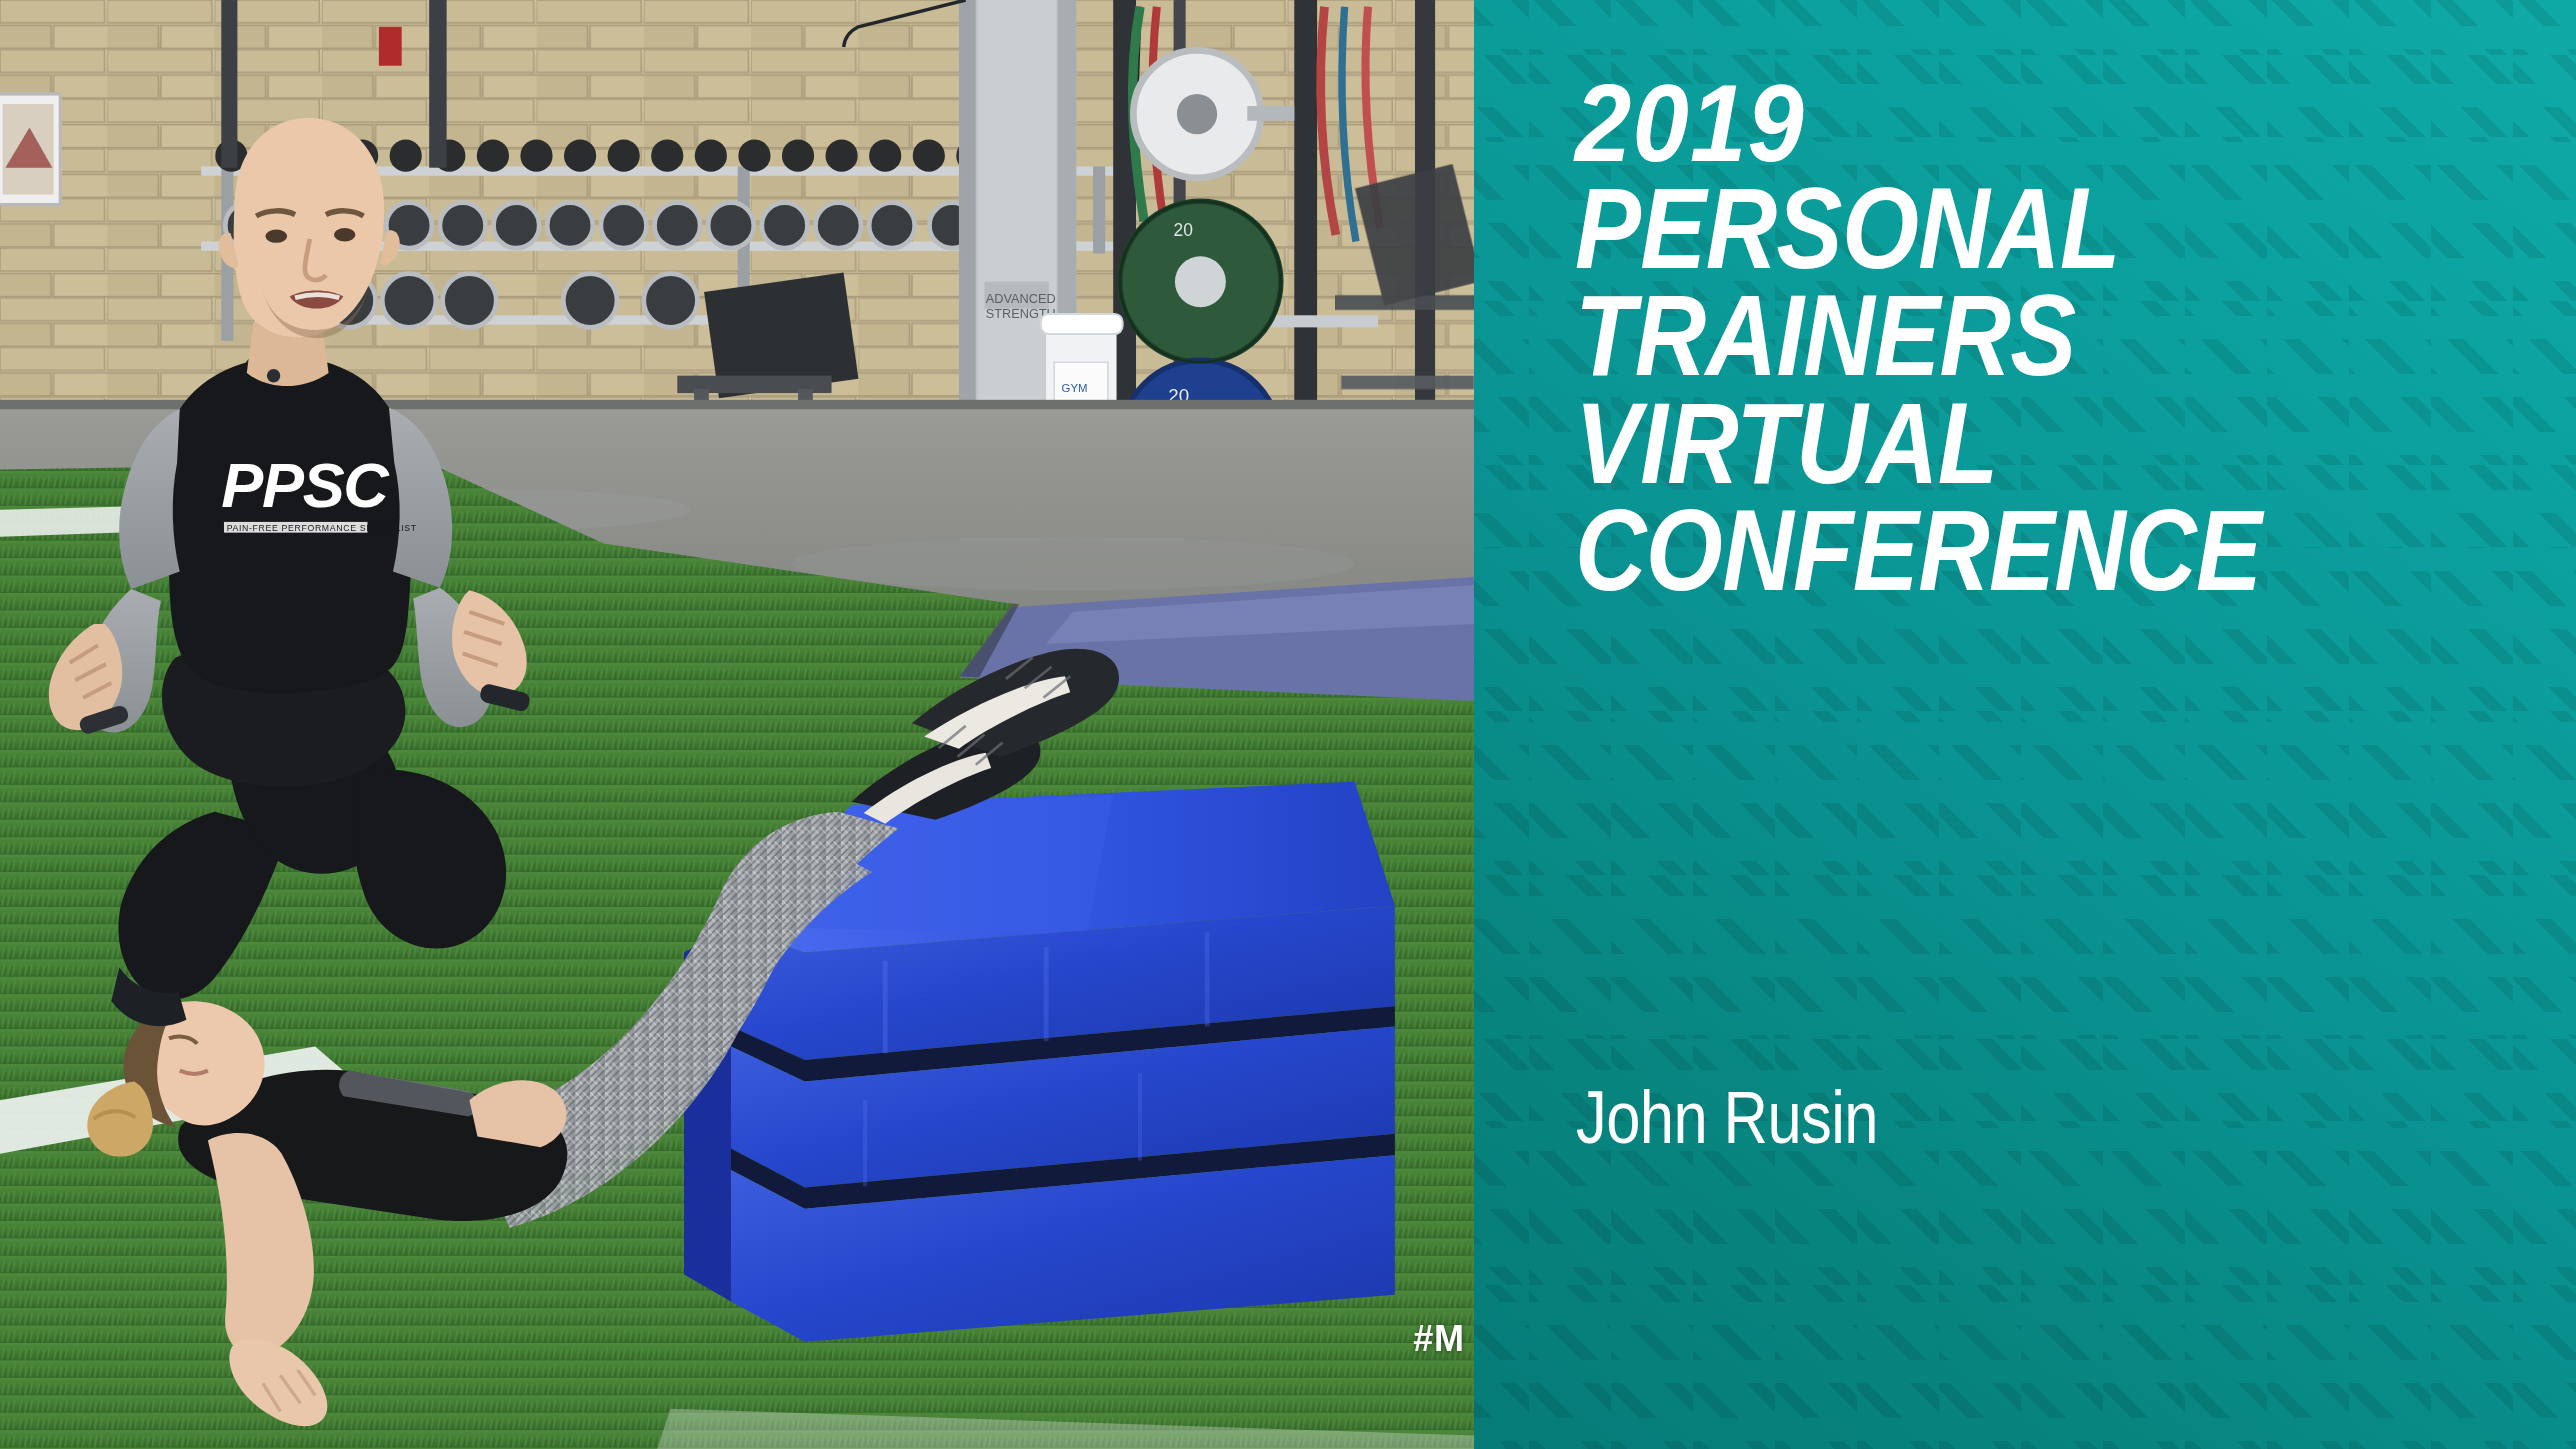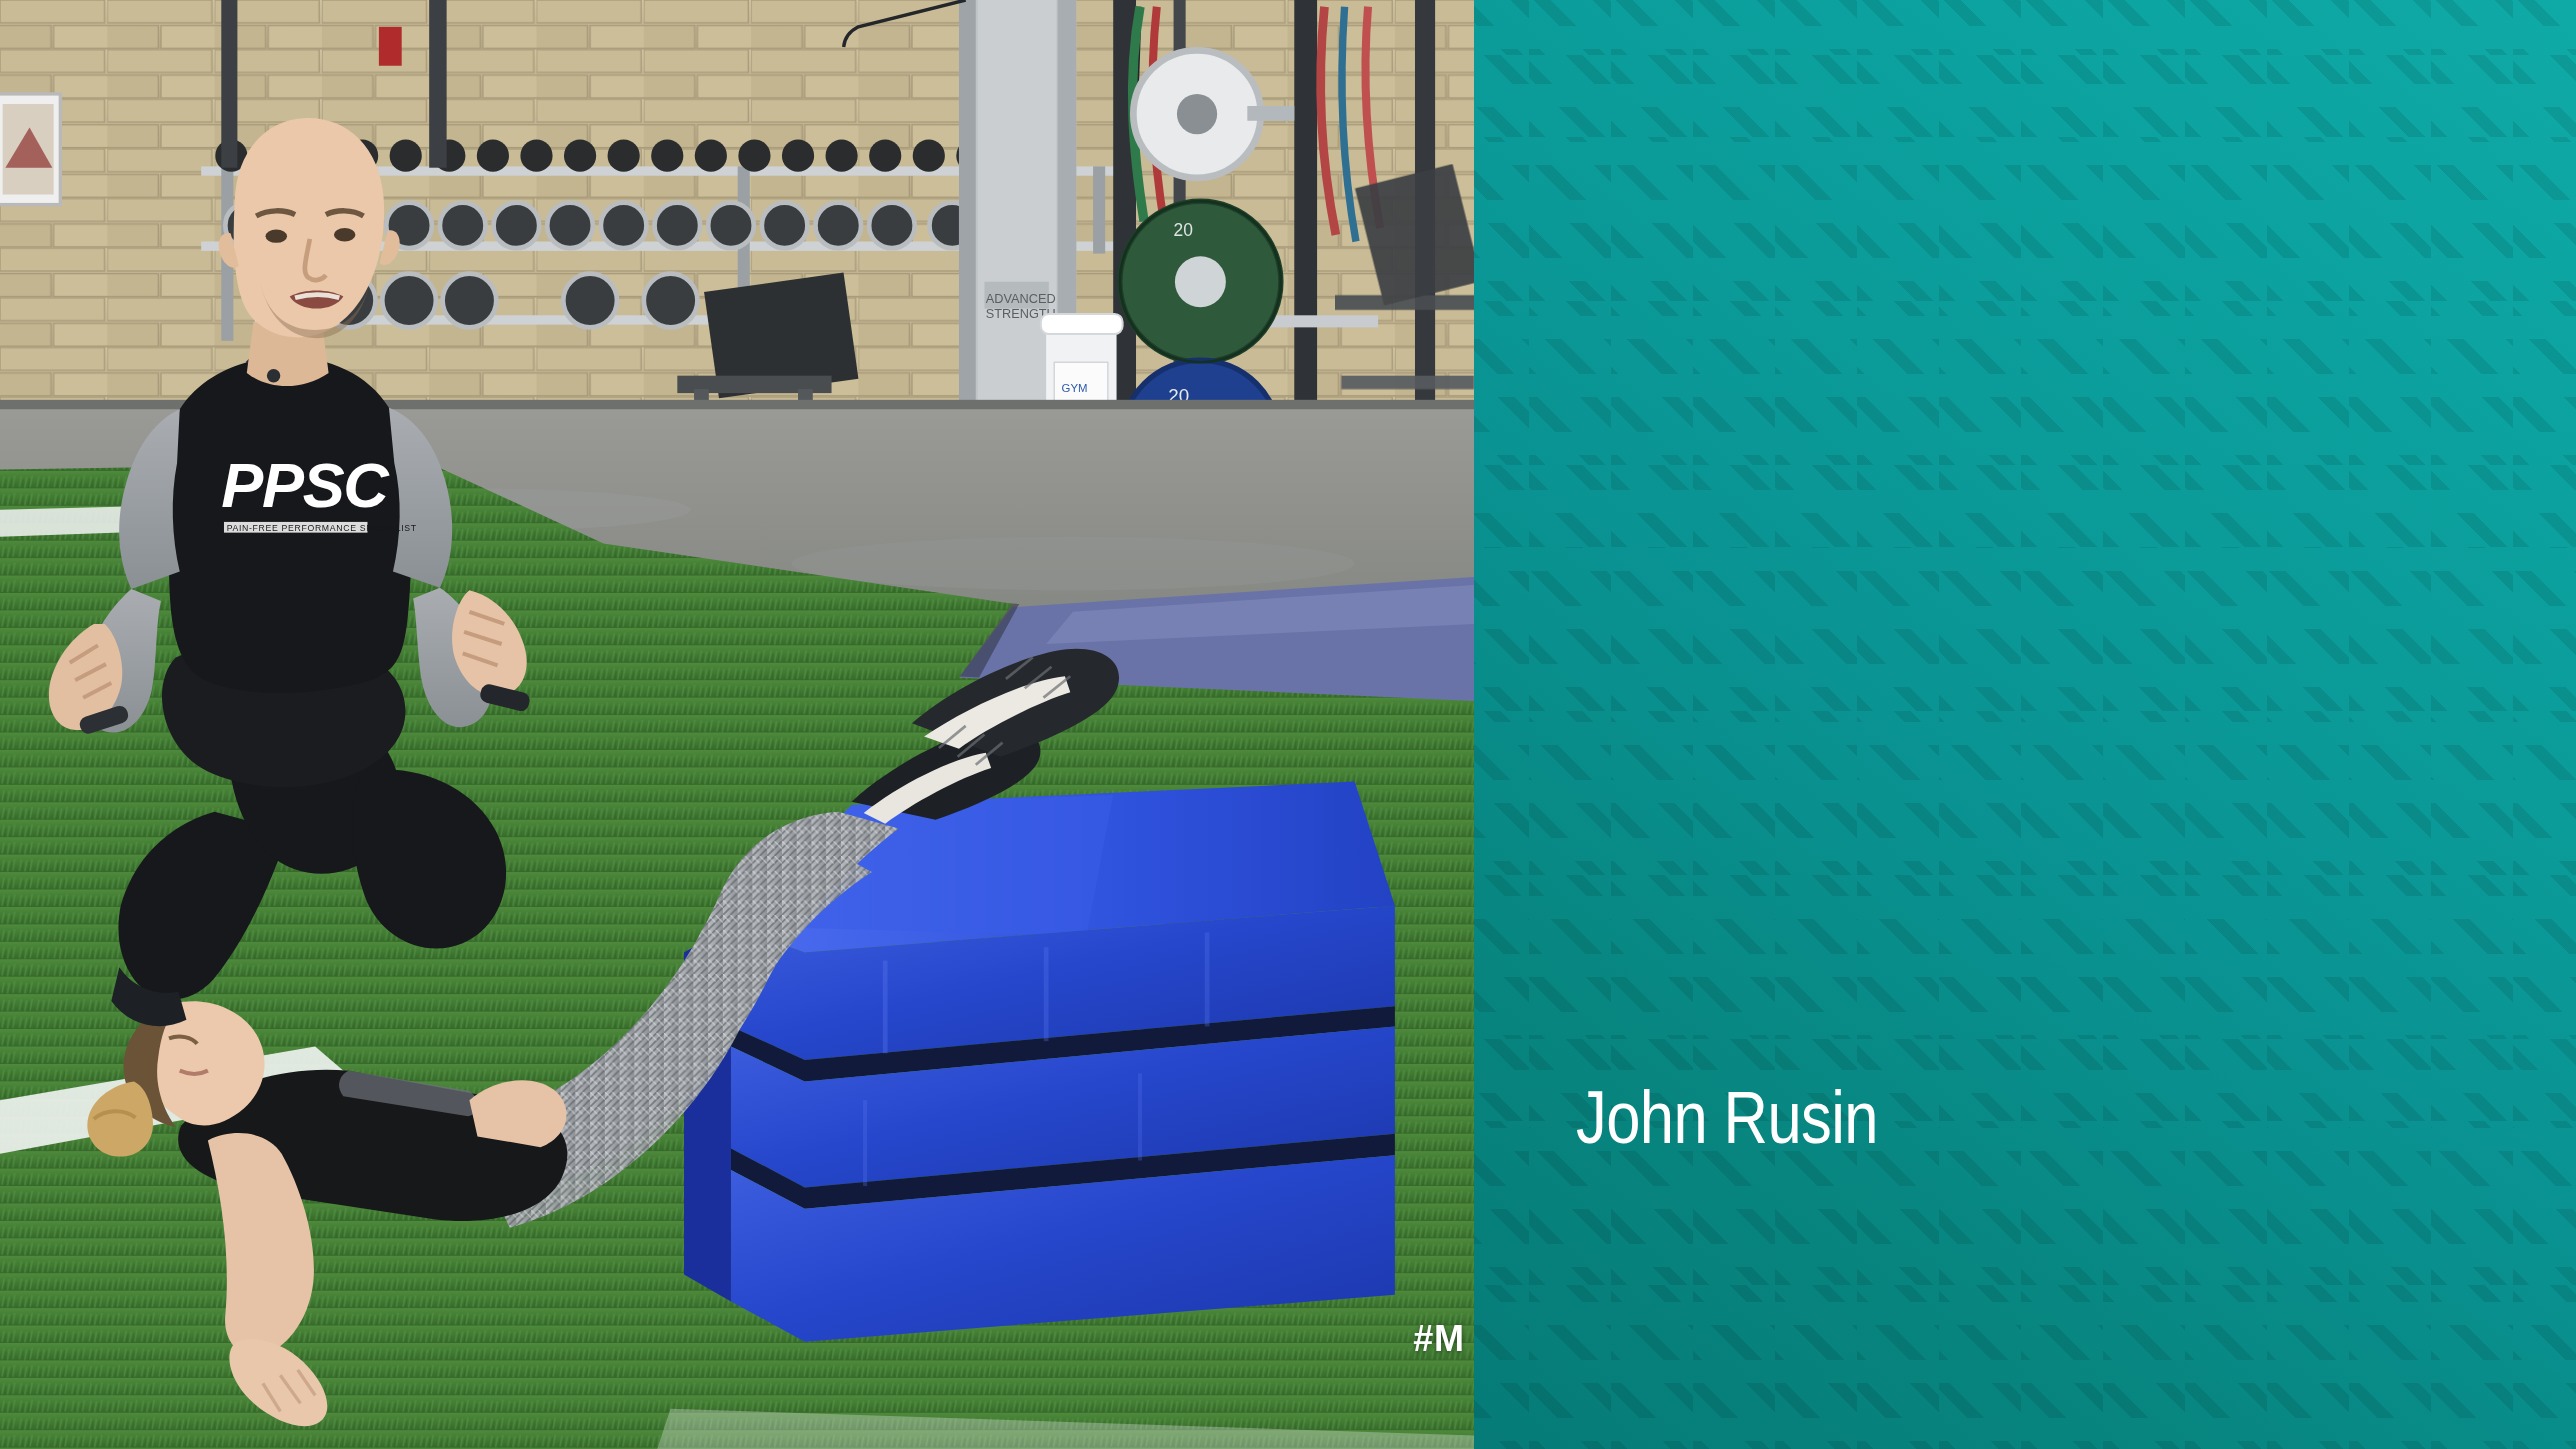--- a/index.html
+++ b/index.html
@@ -405,19 +405,26 @@
     </svg>
 
     <div class="watermark">#M</div>
   </div>
 
   <div id="panel">
     <div class="grad"></div>
     <div class="stripes"></div>
 
     <div class="content">
+      <div class="title">
+        <span class="ln yr">2019</span>
+        <span class="ln">PERSONAL</span>
+        <span class="ln">TRAINERS</span>
+        <span class="ln">VIRTUAL</span>
+        <span class="ln">CONFERENCE</span>
+      </div>
 
       <div class="speaker">John Rusin</div>
     </div>
   </div>
 
 </div>
 
 
 </body></html>

